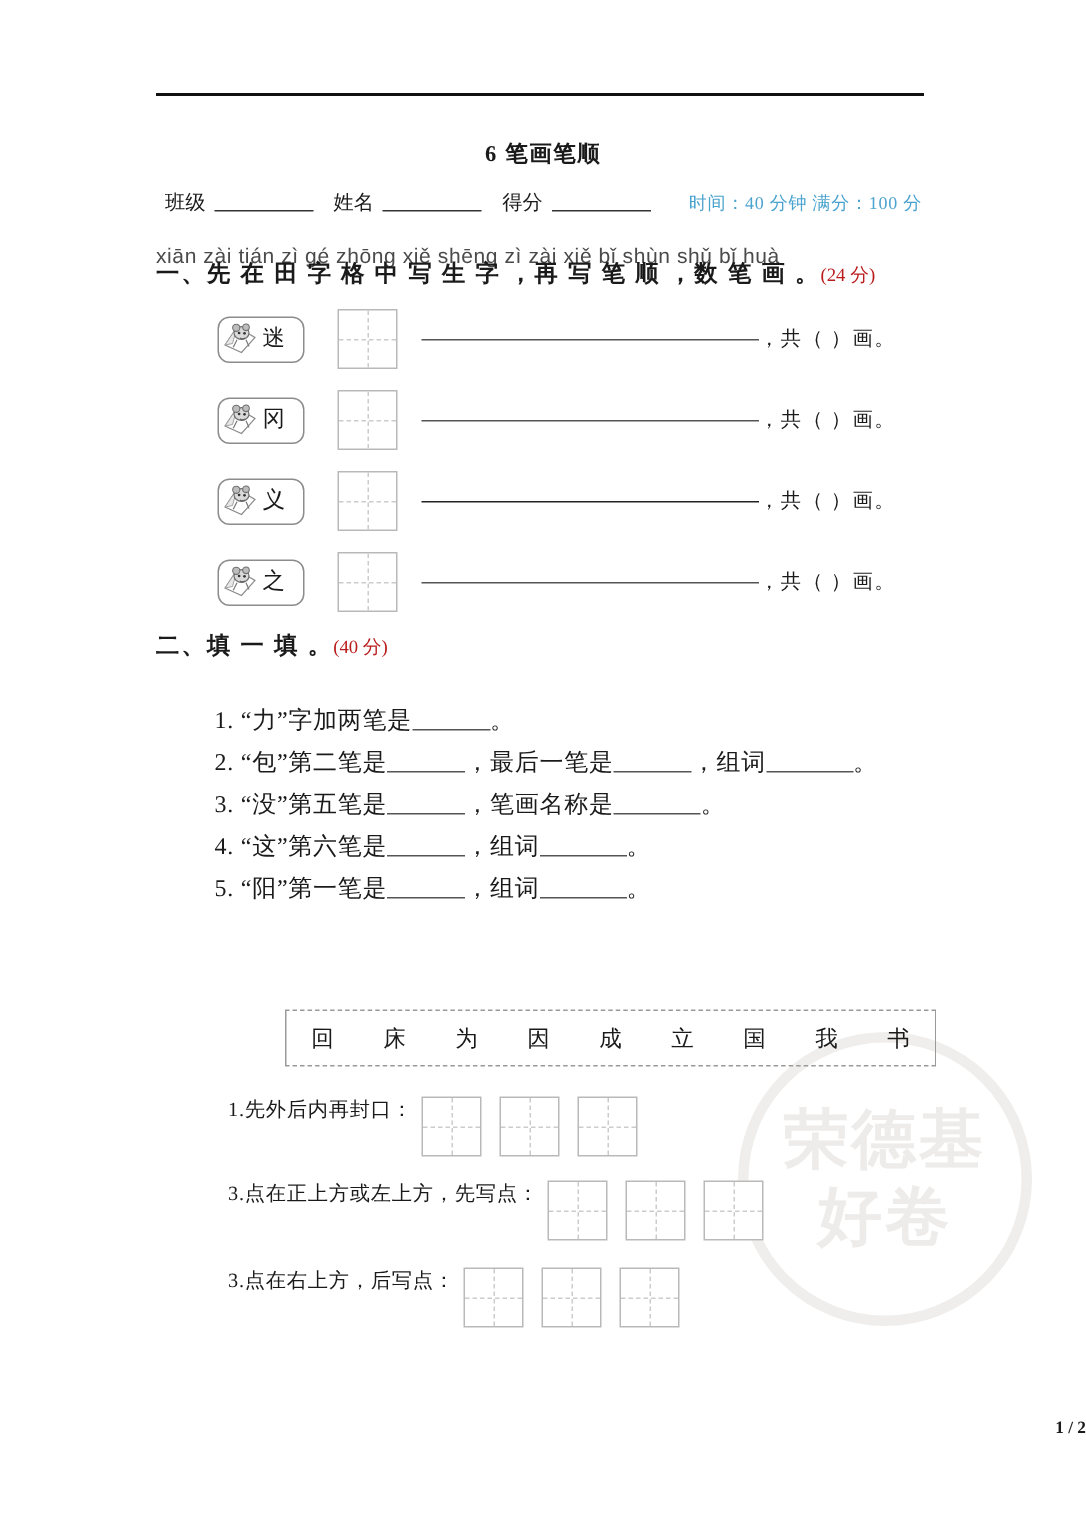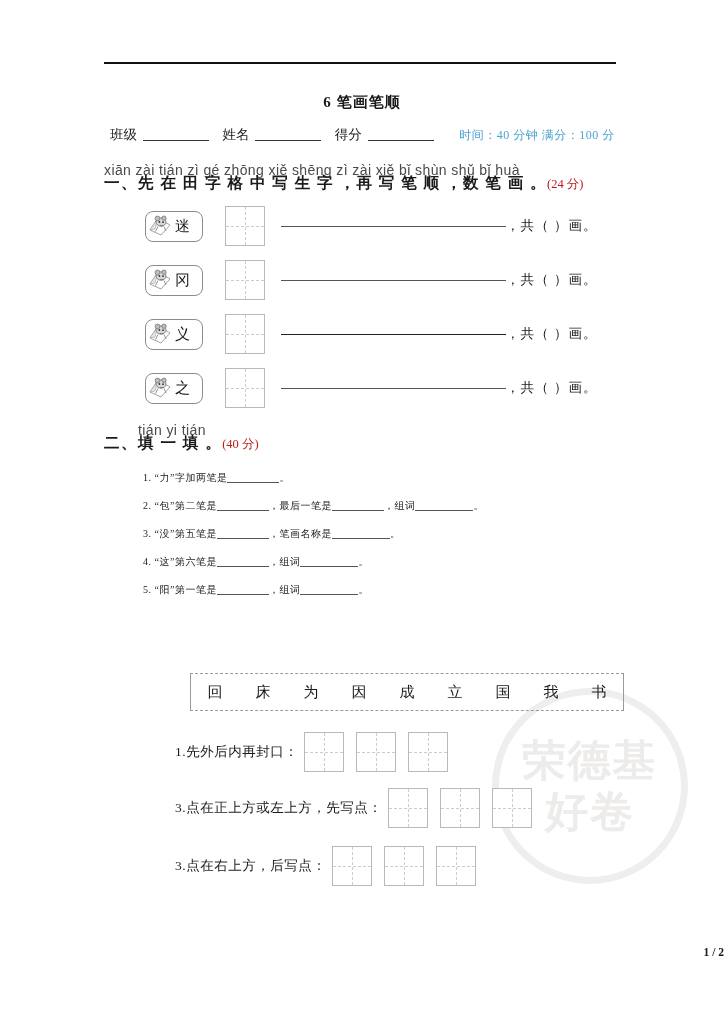--- a/index.html
+++ b/index.html
@@ -192,21 +192,21 @@
   .q1-tail {
     font-size: 13.5px;
     white-space: nowrap;
     letter-spacing: 1px;
   }
 
   
   .q2-item {
     position: absolute;
     left: 143px;
-    font-size: 10px;
+    font-size: 16px;
     white-space: nowrap;
     letter-spacing: 0.5px;
   }
   .ul-s {
     display: inline-block;
     border-bottom: 1px solid #555;
     width: 52px;
     height: 12px;
     vertical-align: -2px;
   }
@@ -235,23 +235,21 @@
     justify-content: space-around;
     font-size: 15px;
     background: transparent;
   }
   .bank-char { font-family: "Liberation Serif", serif; }
 
   
   .q3-row {
     position: absolute;
     display: flex;
-    align-items: center;
     height: 42px;
-    margin-left: 23px;
   }
   .q3-label {
     font-size: 13.5px;
     white-space: nowrap;
     letter-spacing: 0.5px;
     margin-right: 6px;
   }
   .q3-boxes { display: flex; }
   .q3-boxes .tzg { margin-right: 12px; }
 
@@ -379,21 +377,20 @@
           </svg>
         </span>
         <span class="badge-char">之</span>
       </div>
       <div class="tzg" style="margin-left:22px"></div>
       <div class="q1-line" style="width:225px; margin-left:16px"></div>
       <div class="q1-tail">，共（      ）画。</div>
     </div>
 
     <div class="sec" style="top:422px">
-      <div class="sec-pinyin" style="padding-left:34px">tián yi tián</div>
       <div class="sec-title"><span>二、填 一 填 。</span><span class="pts">(40 分)</span></div>
     </div>
 
     <div class="q2-item" style="top:470px">
       <span>1.  “力”字加两笔是</span><span class="ul-s"></span><span>。</span>
     </div>
 
     <div class="q2-item" style="top:498px">
       <span>2.  “包”第二笔是</span><span class="ul-s"></span><span>，最后一笔是</span><span class="ul-s"></span><span>，组词</span><span class="ul-m"></span><span>。</span>
     </div>

